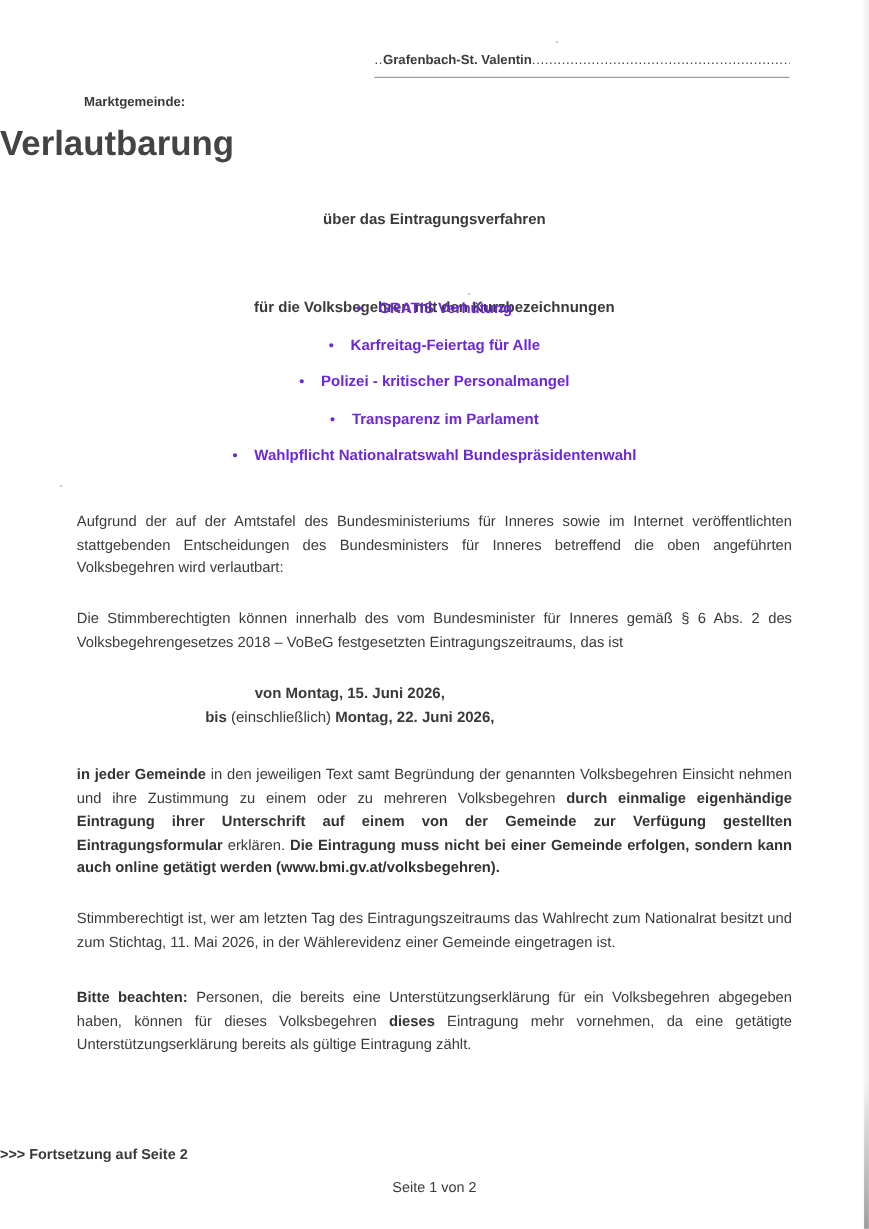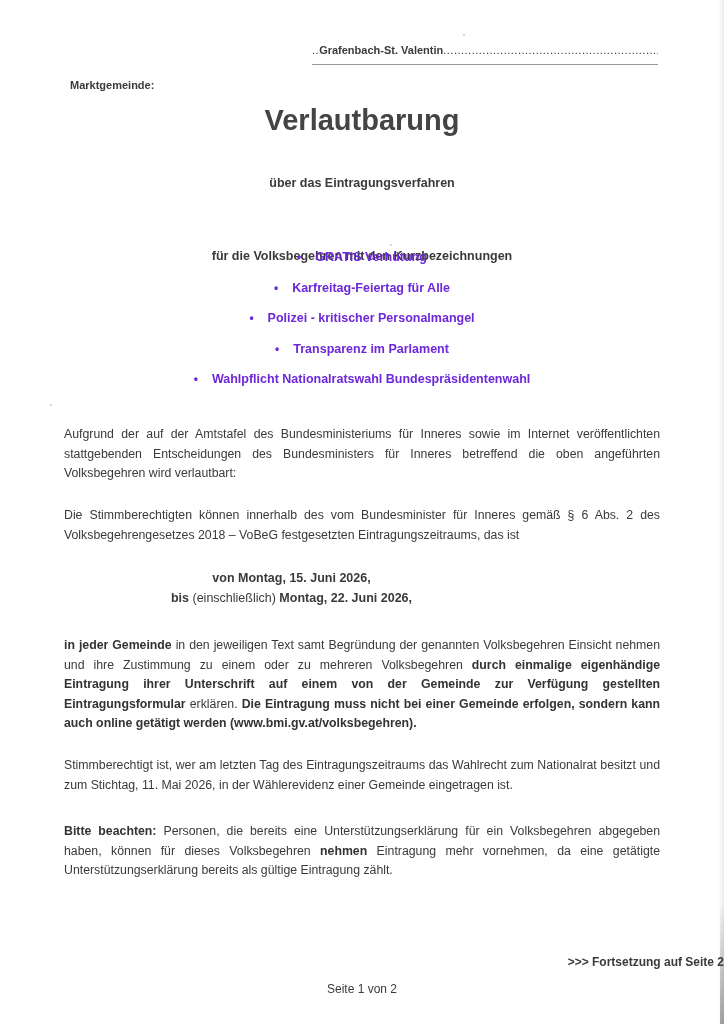--- a/index.html
+++ b/index.html
@@ -26,21 +26,21 @@
     .header-value-wrap {
       position: absolute; left: 312px; top: 44px; width: 346px; height: 20px;
       border-bottom: 1px solid #9a9a9a;
     }
     .header-value {
       position: absolute; left: 0; top: 0; width: 346px;
       font-size: 11px; font-weight: bold; color: #3a3a3a; white-space: nowrap; overflow: hidden;
     }
     .header-value .dots { letter-spacing: 0.5px; font-weight: normal; }
     .title {
-      position: absolute; left: 0; top: 104px; width: 724px; text-align: center;
+      position: absolute; left: 0; top: 104px; width: 724px; text-align: left;
       font-size: 29px; font-weight: bold; color: #444;
     }
     .subtitle {
       position: absolute; left: 0; width: 724px; text-align: center;
       font-size: 12.5px; font-weight: bold; color: #3a3a3a;
     }
     .sub1 { top: 176px; }
     .sub2 { top: 201px; margin-top: 48px; }
     .bullet-list { position: absolute; left: 0; top: 250px; width: 724px; margin: 0; padding: 0; list-style: none; }
     .bullet-item {
@@ -58,21 +58,21 @@
     .date-block {
       position: absolute; left: 0; top: 568px; width: 583px; text-align: center;
       font-size: 12.5px; line-height: 20px; color: #3a3a3a;
     }
     .date-block b { font-weight: bold; }
     .p3 { top: 636px; }
     .p4 { top: 756px; }
     .p5 { top: 822px; }
     b.strong { font-weight: bold; color: #333; }
     .continue {
-      position: absolute; left: 0; top: 955px; width: 724px; text-align: right;
+      position: absolute; left: 0; top: 955px; width: 724px; text-align: left;
       font-size: 12px; font-weight: bold; color: #3a3a3a;
     }
     .page-num {
       position: absolute; left: 0; top: 982px; width: 724px; text-align: center;
       font-size: 12px; color: #3a3a3a;
     }
     .speck { position: absolute; width: 2px; height: 2px; background: #ccc; border-radius: 1px; }
   </style>
 </head>
 <body>
@@ -107,17 +107,17 @@
 
   <div class="date-block">
     <div><b>von Montag, 15. Juni 2026,</b></div>
     <div><b>bis</b> <span>(einschließlich)</span> <b>Montag, 22. Juni 2026,</b></div>
   </div>
 
   <p class="para p3"><b class="strong">in jeder Gemeinde</b><span> in den jeweiligen Text samt Begründung der genannten Volksbegehren Einsicht nehmen und ihre Zustimmung zu einem oder zu mehreren Volksbegehren </span><b class="strong">durch einmalige eigenhändige Eintragung ihrer Unterschrift auf einem von der Gemeinde zur Verfügung gestellten Eintragungsformular</b><span> erklären. </span><b class="strong">Die Eintragung muss nicht bei einer Gemeinde erfolgen, sondern kann auch online getätigt werden (www.bmi.gv.at/volksbegehren).</b></p>
 
   <p class="para p4">Stimmberechtigt ist, wer am letzten Tag des Eintragungszeitraums das Wahlrecht zum Nationalrat besitzt und zum Stichtag, 11. Mai 2026, in der Wählerevidenz einer Gemeinde eingetragen ist.</p>
 
-  <p class="para p5"><b class="strong">Bitte beachten:</b><span> Personen, die bereits eine Unterstützungserklärung für ein Volksbegehren abgegeben haben, können für dieses Volksbegehren </span><b class="strong">nehmen</b><span> Eintragung mehr vornehmen, da eine getätigte Unterstützungserklärung bereits als gültige Eintragung zählt.</span></p>
+  <p class="para p5"><b class="strong">Bitte beachten:</b><span> Personen, die bereits eine Unterstützungserklärung für ein Volksbegehren abgegeben haben, können für dieses Volksbegehren </span><b class="strong">dieses</b><span> Eintragung mehr vornehmen, da eine getätigte Unterstützungserklärung bereits als gültige Eintragung zählt.</span></p>
 
   <div class="continue">&gt;&gt;&gt; Fortsetzung auf Seite 2</div>
   <div class="page-num">Seite 1 von 2</div>
 </div>
 
 </body></html>

